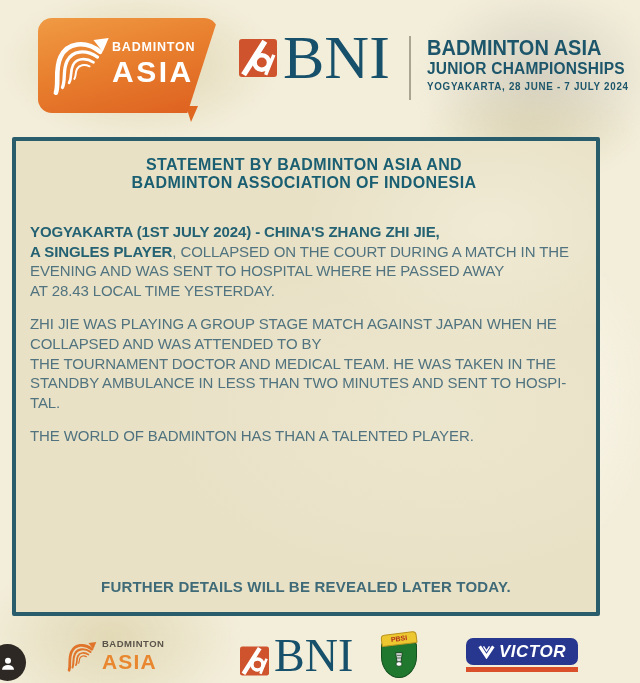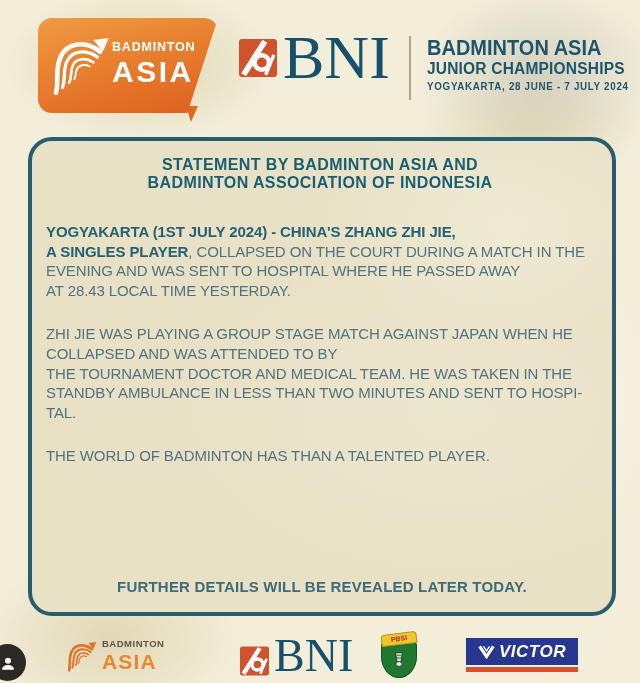--- a/index.html
+++ b/index.html
@@ -45,36 +45,36 @@
   .header-divider { position:absolute; left:409px; top:36px; width:2px; height:64px; background:#aaa492; z-index:2; }
 
   .event-block { position:absolute; left:427px; top:36px; z-index:2; color:#1d566b;
     transform:scaleY(1.12); transform-origin:top left; }
   .event-line1 { font-size:20px; font-weight:bold; letter-spacing:0px; line-height:20px; }
   .event-line2 { font-size:15.5px; font-weight:bold; letter-spacing:0.2px; line-height:17px; }
   .event-line3 { font-size:9.8px; font-weight:bold; letter-spacing:0.7px; line-height:12px; margin-top:2px; }
 
   
   .card {
-    position:absolute; left:28px; top:137px; width:588px; height:479px; z-index:2;
-    border:4.5px solid #2a5d6c; border-radius:24px;
+    position:absolute; left:12px; top:137px; width:588px; height:479px; z-index:2;
+    border:4.5px solid #2a5d6c; border-radius:2px;
     background:
       radial-gradient(190px 120px at 82% 18%, #f2edd9cc, transparent),
       radial-gradient(280px 170px at 72% 58%, #efe9d2aa, transparent),
       #e8e1c6;
   }
   .card-inner { position:absolute; inset:0; padding:13px 18px 0 14px; }
   .card-title {
     text-align:center; color:#1a5e72; font-weight:bold; font-size:16px;
     line-height:18px; letter-spacing:0.4px; white-space:pre-line; margin-top:2px;
   }
   .para { white-space:pre-line; font-size:15px; line-height:19.6px;
     color:#50737f; letter-spacing:-0.1px; margin:0; }
   .para-first { margin-top:30px; }
-  .para + .para { margin-top:24px; }
+  .para + .para { margin-top:14px; }
   .bold-lead { font-weight:bold; color:#246273; }
   .footer-note {
     position:absolute; left:0; right:0; bottom:17px; text-align:center;
     font-weight:bold; font-size:15px; color:#3f6a78; letter-spacing:0.2px;
   }
 
   
   .footer-row { position:absolute; left:0; top:630px; width:640px; height:53px; z-index:2; }
   .avatar-badge { position:absolute; left:-11px; top:14px; width:37px; height:37px;
     border-radius:50%; background:#2d2823; display:flex; align-items:center; justify-content:center; }
@@ -89,21 +89,21 @@
     font-family:"Liberation Serif", serif; color:#17506a; }
   .pbsi-crest { position:absolute; left:381px; top:3px; width:36px; height:46px; }
   .pbsi-banner { height:12px; background:#ecc72f; border:1px solid #b9921e; border-radius:4px 4px 1px 1px;
     font-size:7px; font-weight:bold; color:#b03020; text-align:center; line-height:10px;
     transform:rotate(-7deg); position:relative; z-index:2; }
   .pbsi-shield { margin-top:-3px; height:36px; background:#20772e;
     border:1px solid #14501f; border-radius:4px 4px 55% 55% / 4px 4px 65% 65%;
     display:flex; align-items:center; justify-content:center; }
   .victor-logo { position:absolute; left:466px; top:8px; width:112px; }
   .victor-box { height:27px; background:#27368f; display:flex; align-items:center;
-    justify-content:center; gap:4px; border-radius:0; }
+    justify-content:center; gap:4px; border-radius:7px; }
   .victor-text { color:#ffffff; font-weight:bold; font-style:italic; font-size:17px; letter-spacing:0.5px; }
   .victor-stripe { height:5px; margin-top:2px; background:#d9502b; }
 </style>
 </head>
 <body>
 
 <div class="canvas">
 
   <div class="wash wash-1"></div>
   <div class="wash wash-2"></div>

